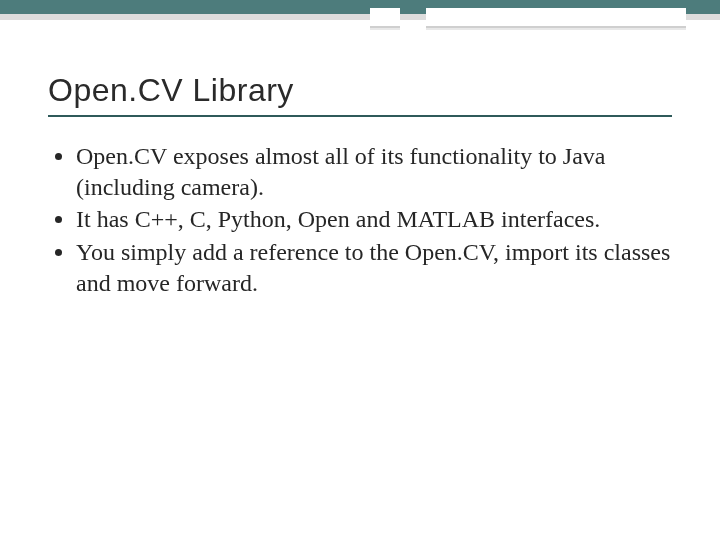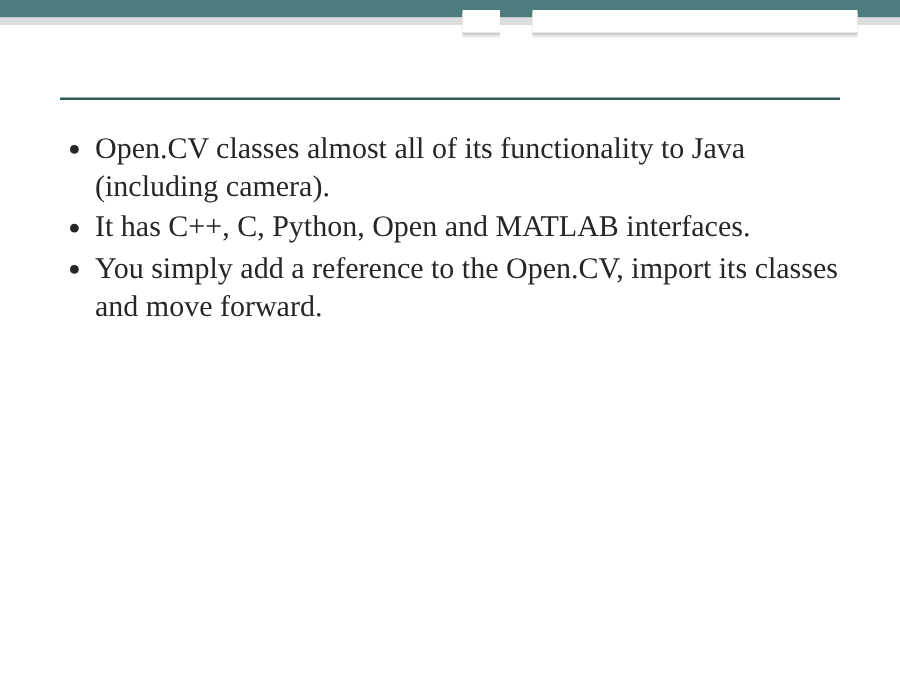--- a/index.html
+++ b/index.html
@@ -59,19 +59,20 @@
 </style>
 </head>
 <body>
 
 <div class="band-top"></div>
 <div class="band-shadow"></div>
 <div class="accent a1"></div>
 <div class="accent a2"></div>
 
 <div class="slide">
+  <h1 class="title">Open.CV Library</h1>
   <hr class="rule">
   <ul class="bullets">
-    <li>Open.CV classes almost all of its functionality to Java (including camera).</li>
+    <li>Open.CV exposes almost all of its functionality to Java (including camera).</li>
     <li>It has C++, C, Python, Open and MATLAB interfaces.</li>
     <li> You simply add a reference to the Open.CV, import its classes and move forward.</li>
   </ul>
 </div>
 
 </body></html>

